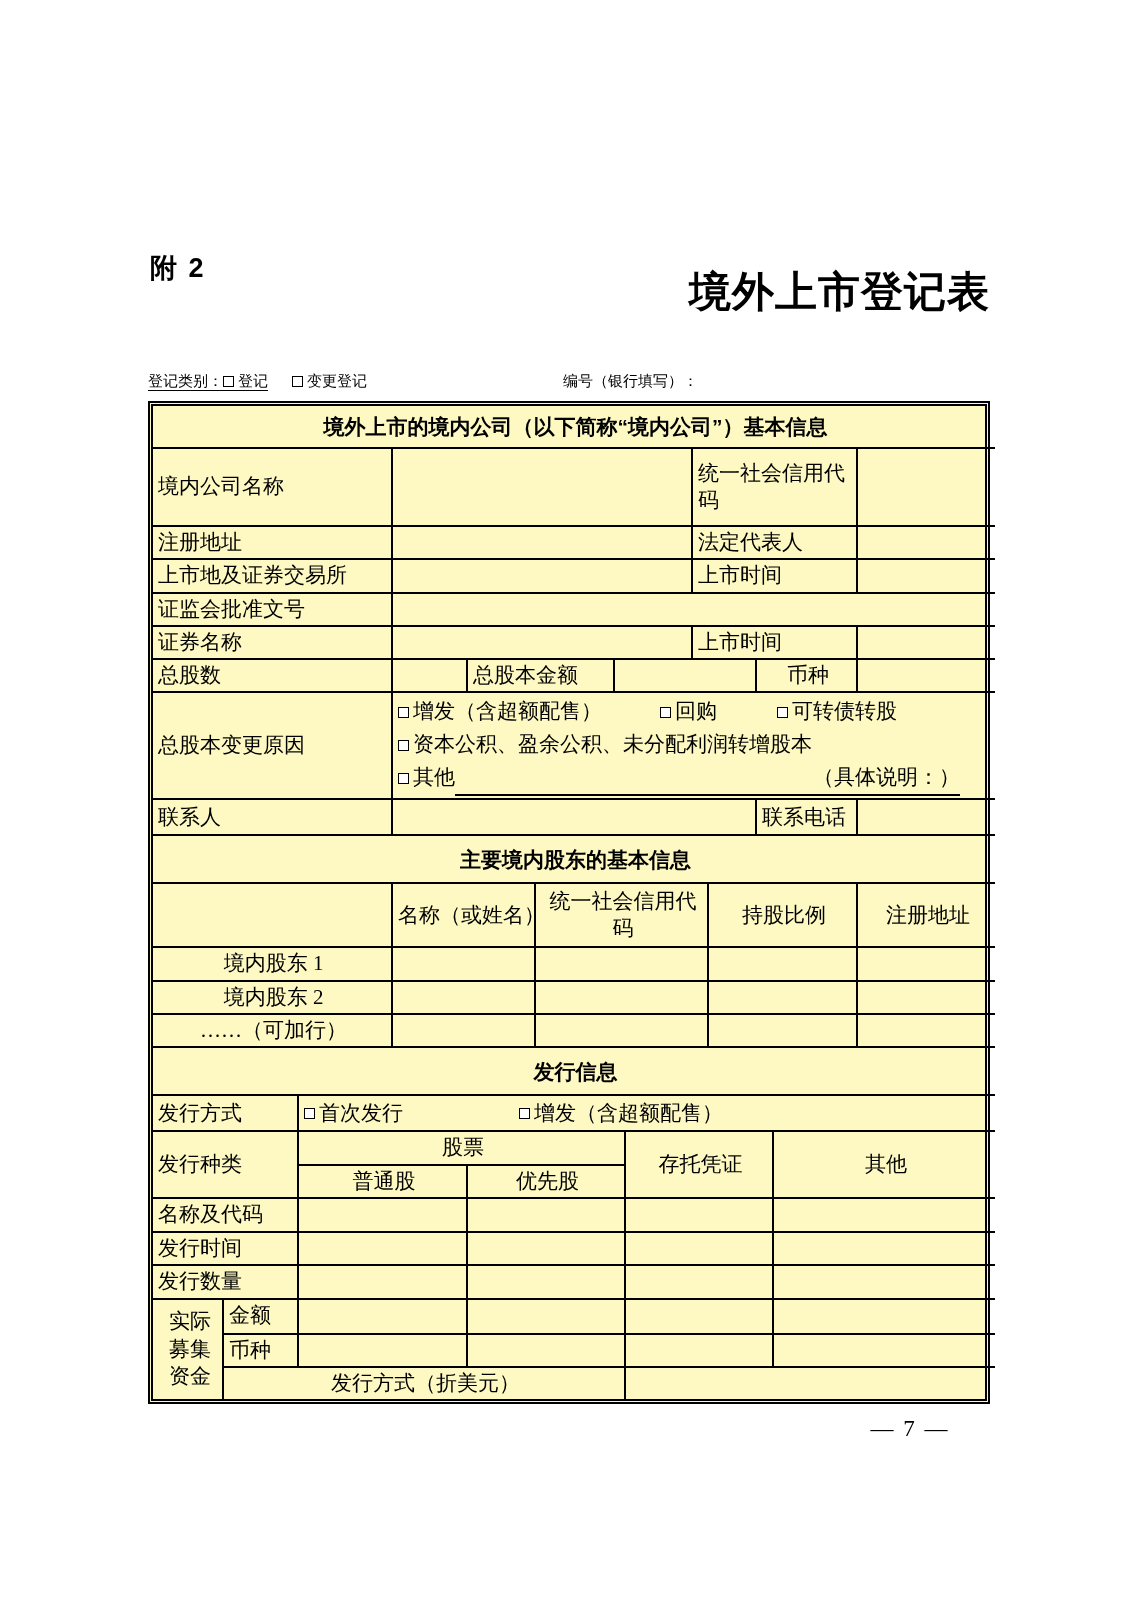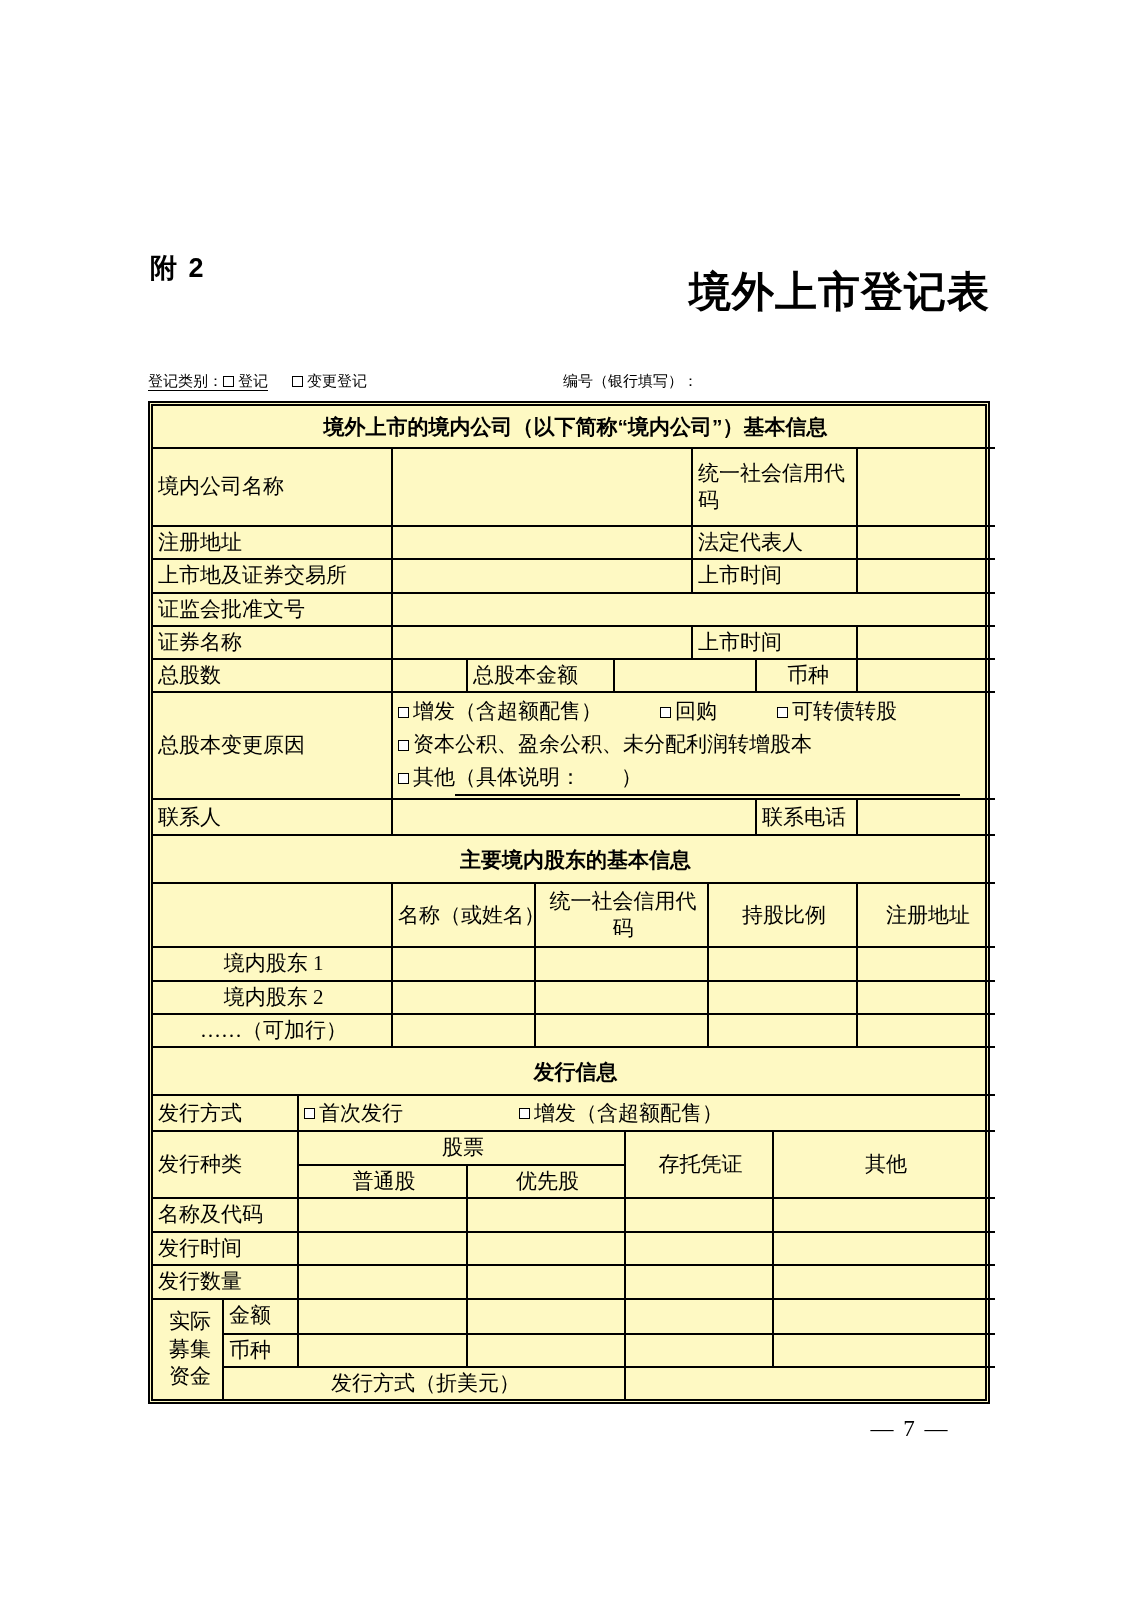--- a/index.html
+++ b/index.html
@@ -92,25 +92,24 @@
     padding: 6px 2px;
   }
   td.center { text-align: center; padding-left: 2px; }
   td.tight-header { white-space: nowrap; font-size: 20px; text-align: right; padding: 2px 0; }
 
   .cc-line { line-height: 33px; white-space: nowrap; }
   .cc-gap-1 { margin-left: 58px; }
   .cc-gap-2 { margin-left: 60px; }
   .blank-underline {
     display: inline-flex;
-    justify-content: flex-start;
+    justify-content: flex-end;
     width: 505px;
     border-bottom: 2px solid #000;
     vertical-align: baseline;
-    gap: 40px;
   }
   .issue-gap { margin-left: 116px; }
 
   .page-number {
     position: absolute;
     left: 845px;
     top: 1416px;
     width: 130px;
     text-align: center;
     font-size: 23px;

